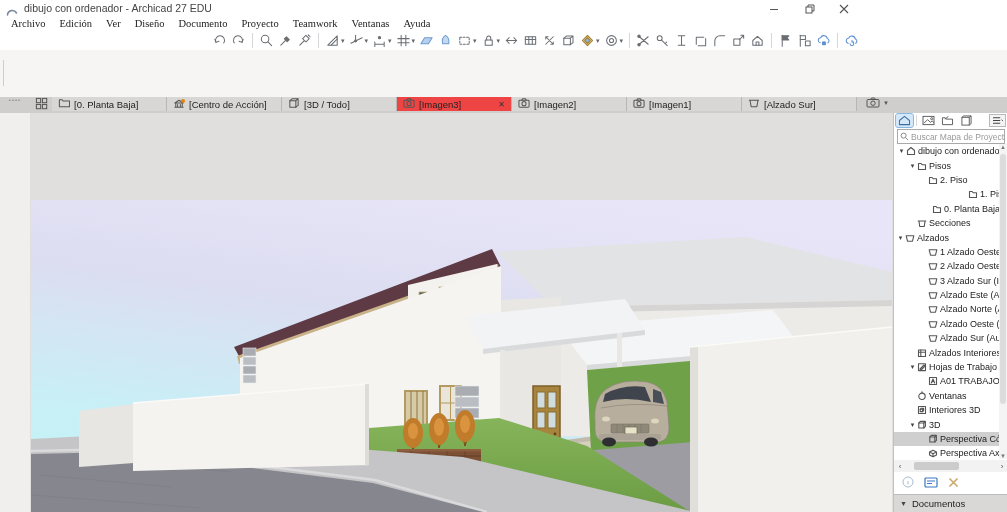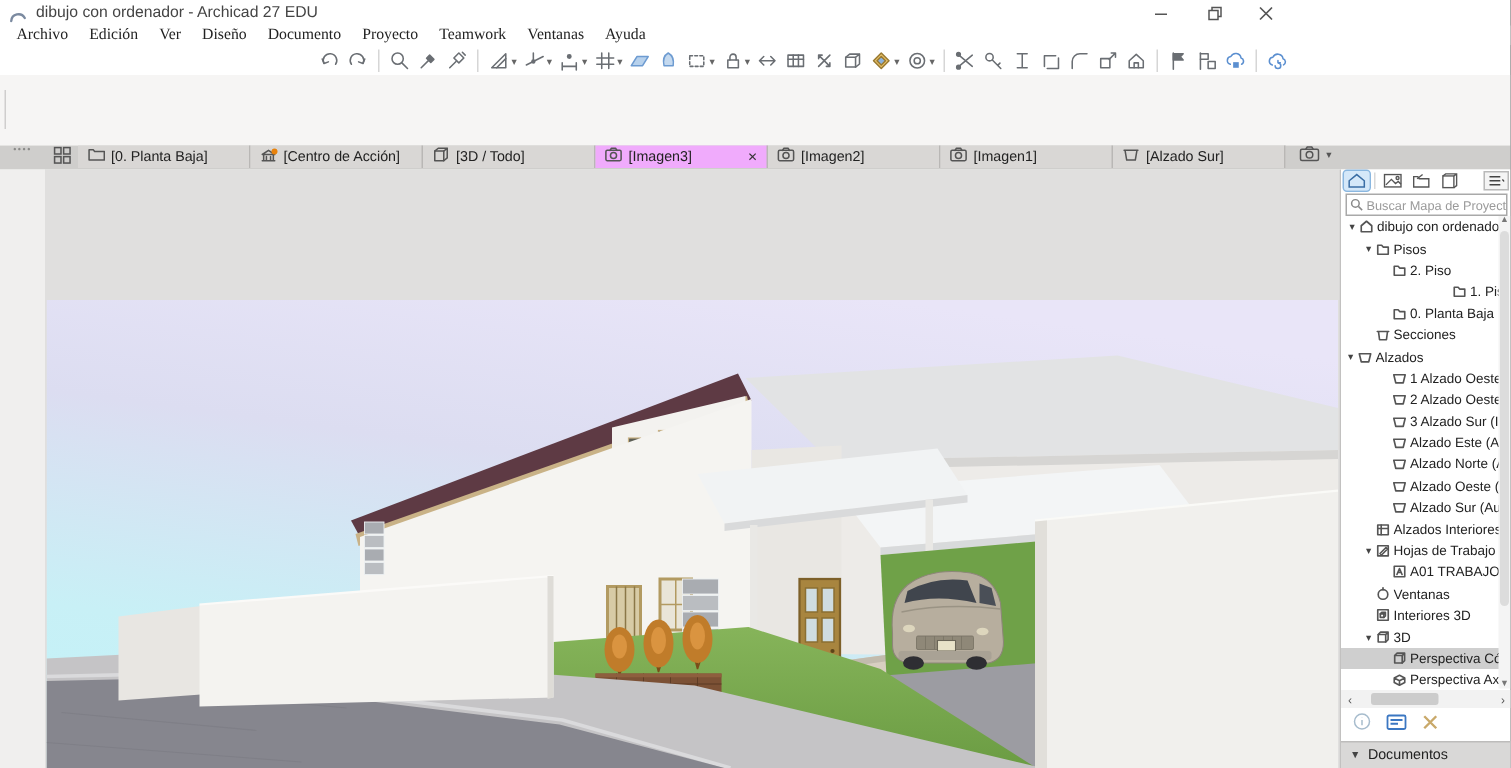--- a/index.html
+++ b/index.html
@@ -21,21 +21,21 @@
   .tb-sep{width:1px;height:15px;background:#d6d6d6;margin:0 4px;}
   
   #dockband{position:absolute;left:0;top:50px;width:1007px;height:47px;background:#f6f5f4;}
   #dockband .vhandle{position:absolute;left:3px;top:10px;width:1px;height:26px;background:#cfcecd;}
   
   #tabbar{position:absolute;left:0;top:97px;width:1007px;height:16px;background:#cfcecc;display:flex;align-items:flex-start;}
   #tab-dots{width:30px;display:flex;align-items:center;justify-content:center;font-size:6px;letter-spacing:1px;color:#8a8a88;}
   #tab-grid{width:22px;display:flex;align-items:center;justify-content:center;}
   .tab{width:115px;display:flex;align-items:center;gap:4px;padding:0 6px;font-size:9.5px;color:#222;
        background:#d9d7d5;border-right:1px solid #b9b7b5;overflow:hidden;white-space:nowrap;position:relative;box-sizing:border-box;}
-  .tab.active{background:#f0abfc;}
+  .tab.active{background:#ef4444;}
   .tab .close{margin-left:auto;font-size:8px;color:#333;}
   .tab .dot{position:absolute;left:14px;top:2px;width:4px;height:4px;border-radius:50%;background:#e8820c;}
   #tab-overflow{margin-left:2px;width:36px;display:flex;align-items:center;justify-content:center;gap:2px;}
   #tab-overflow .caret{font-size:7px;color:#555;}
   
   #main{position:absolute;left:0;top:113px;width:1007px;height:399px;background:#e0dfde;}
   #leftdock{position:absolute;left:0;top:0;width:30px;height:399px;background:#f0efee;border-right:1px solid #dad9d8;}
   #viewport{position:absolute;left:30px;top:0;width:863px;height:399px;background:#e0dfde;overflow:hidden;}
   #render{position:absolute;left:1px;top:87px;width:861px;height:312px;}
   
@@ -571,21 +571,21 @@
           </div>
           <div class="trow" style="padding-left: 25px; margin-left: 40px;">
             <span class="exp"></span>
             <span class="tic">
               <svg width="10" height="10" viewBox="0 0 10 10" fill="none" stroke="#555" stroke-width="1.1" stroke-linecap="round" stroke-linejoin="round">
                 <path d="M1.5 8.5 V2.5 h2.6 l1 1.2 h3.4 V8.5 Z"></path>
               </svg>
             </span>
             <span class="lbl">1. Piso</span>
           </div>
-          <div class="trow" style="padding-left: 25px;">
+          <div class="trow" style="padding-left: 9px; justify-content: flex-end;">
             <span class="exp"></span>
             <span class="tic">
               <svg width="10" height="10" viewBox="0 0 10 10" fill="none" stroke="#555" stroke-width="1.1" stroke-linecap="round" stroke-linejoin="round">
                 <path d="M1.5 8.5 V2.5 h2.6 l1 1.2 h3.4 V8.5 Z"></path>
               </svg>
             </span>
             <span class="lbl">0. Planta Baja</span>
           </div>
           <div class="trow" style="padding-left: 14px;">
             <span class="exp"></span>

